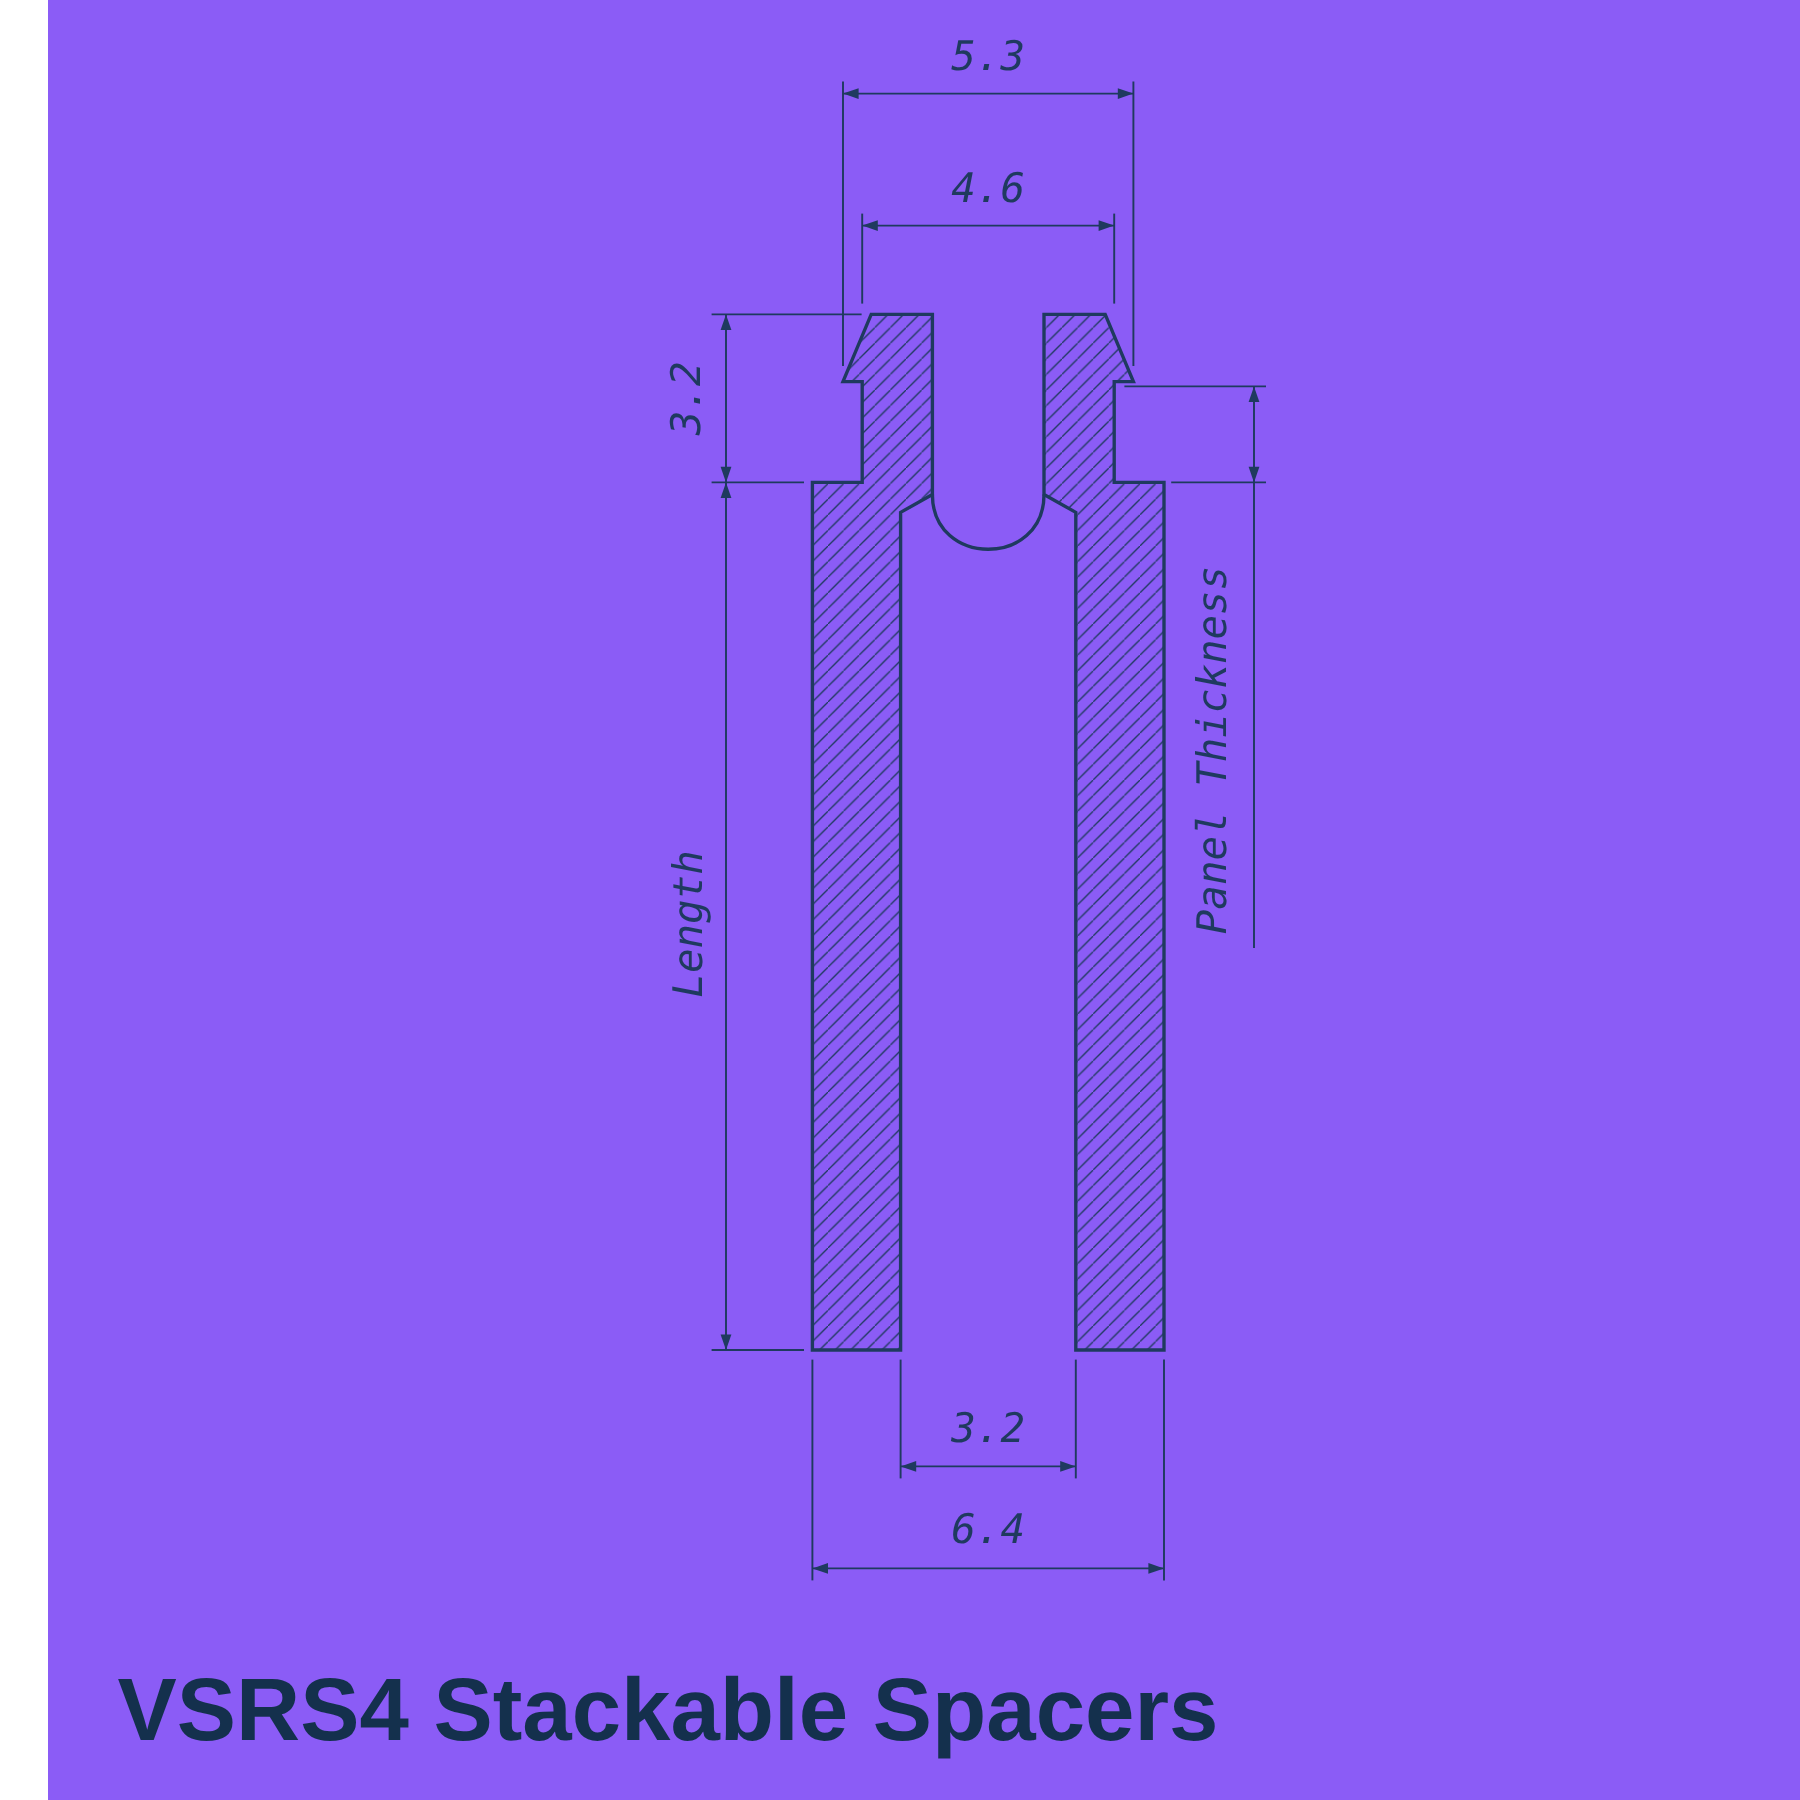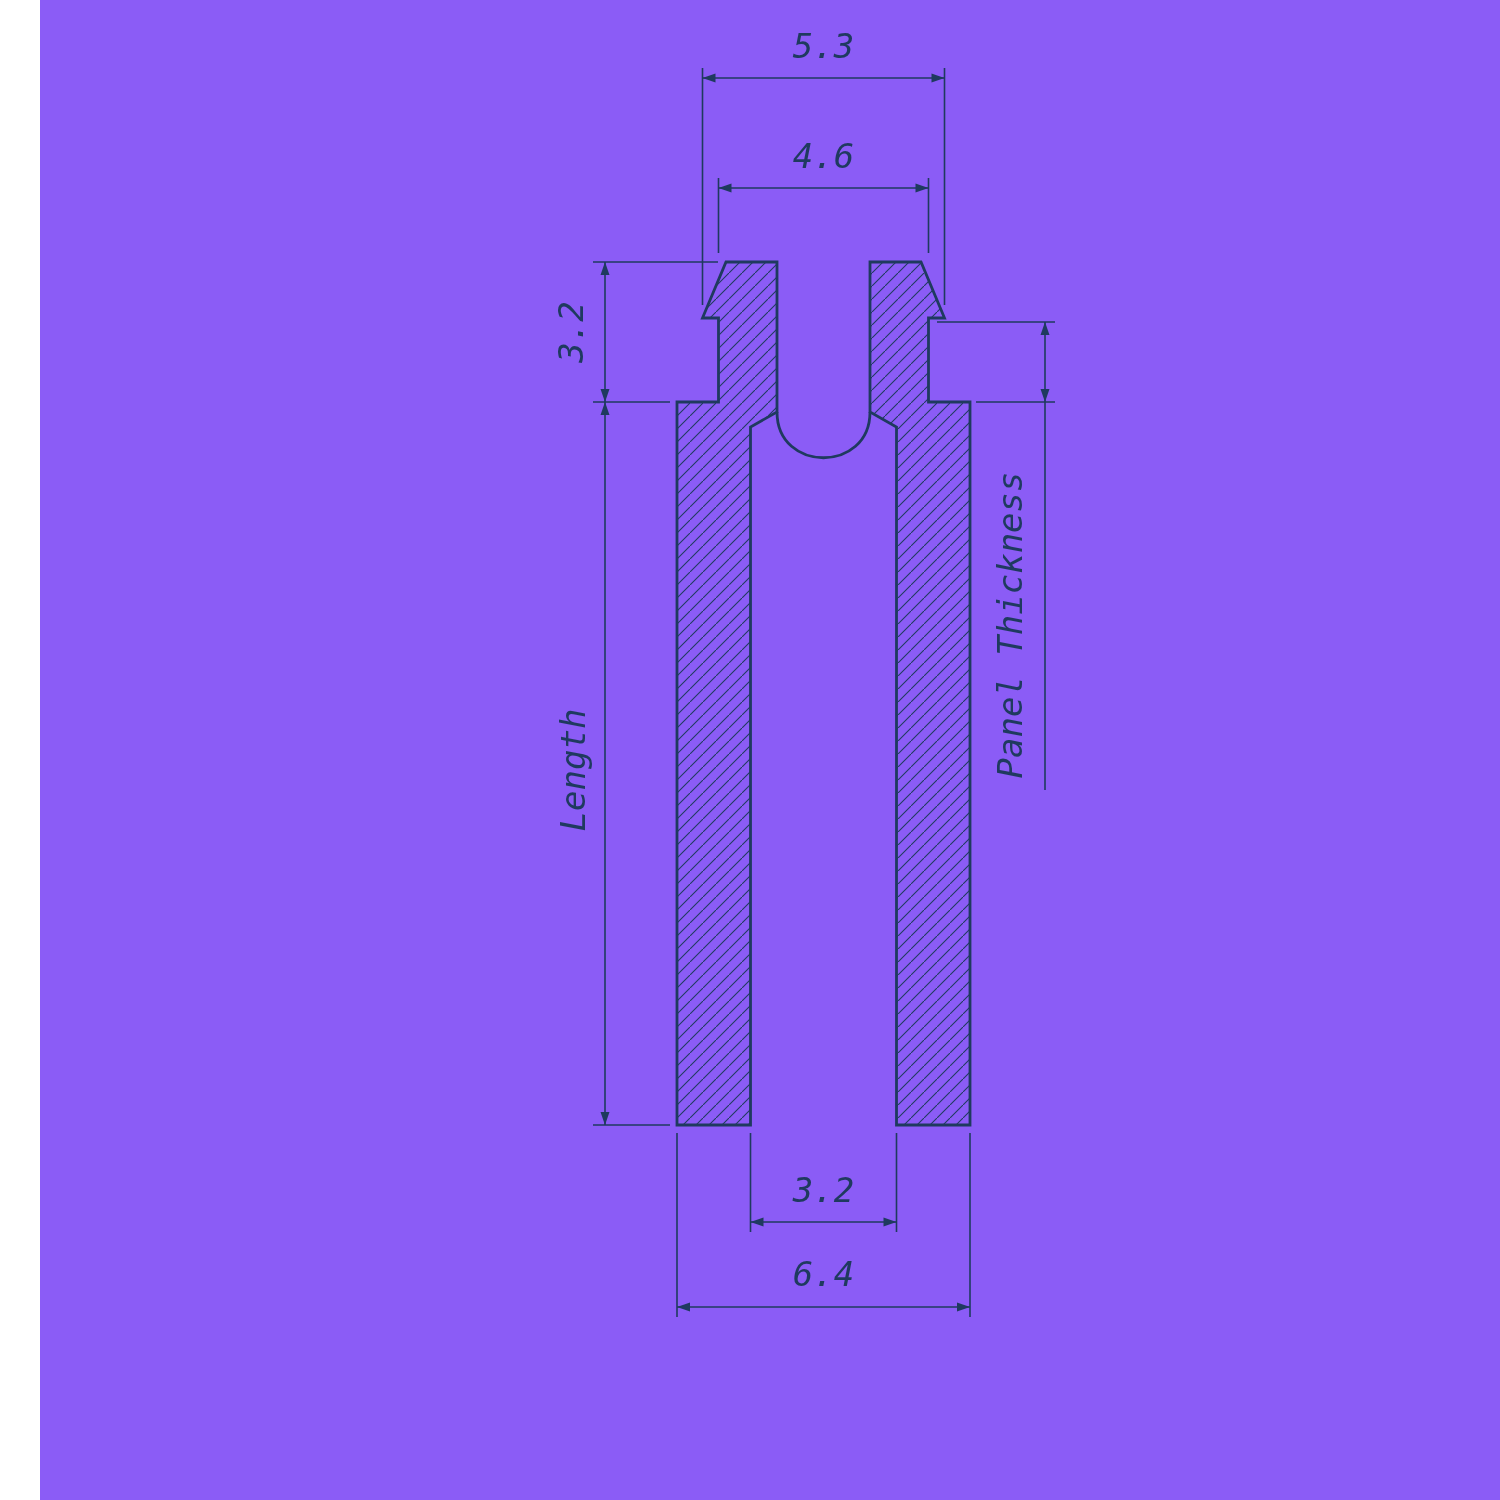--- a/index.html
+++ b/index.html
@@ -100,14 +100,15 @@
 
   <text class="dim-text" text-anchor="middle" transform="translate(545,770) rotate(-90)">Length</text>
 
   <text class="dim-text" text-anchor="middle" transform="translate(982,625) rotate(-90)">Panel Thickness</text>
 
   <text class="dim-text" x="783.5" y="1202" text-anchor="middle">3.2</text>
 
   <text class="dim-text" x="783.5" y="1286" text-anchor="middle">6.4</text>
 </svg>
 
+<div class="title">VSRS4 Stackable Spacers</div>
 
 </div>
 
 </body></html>

